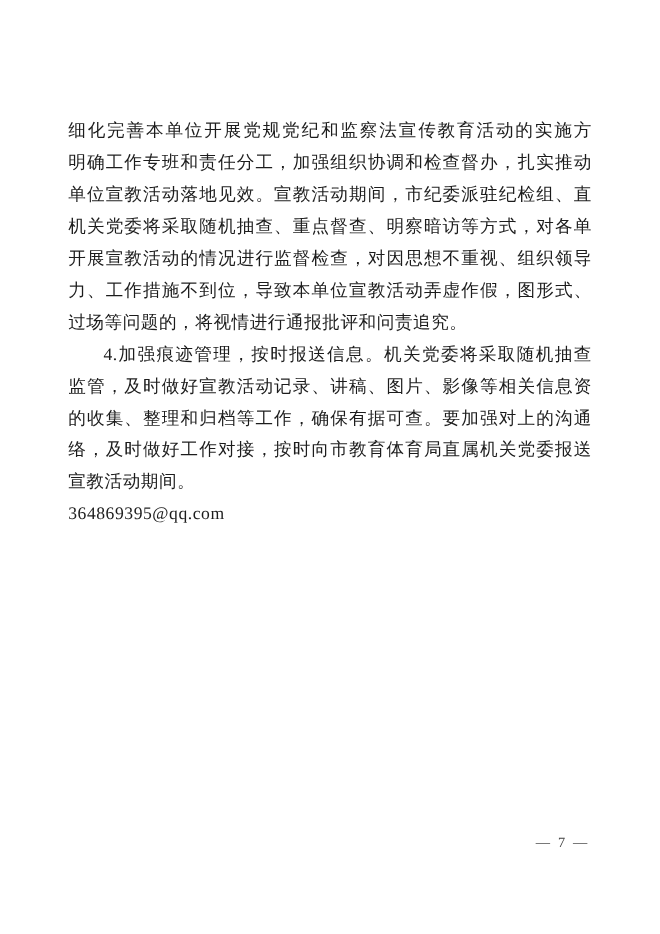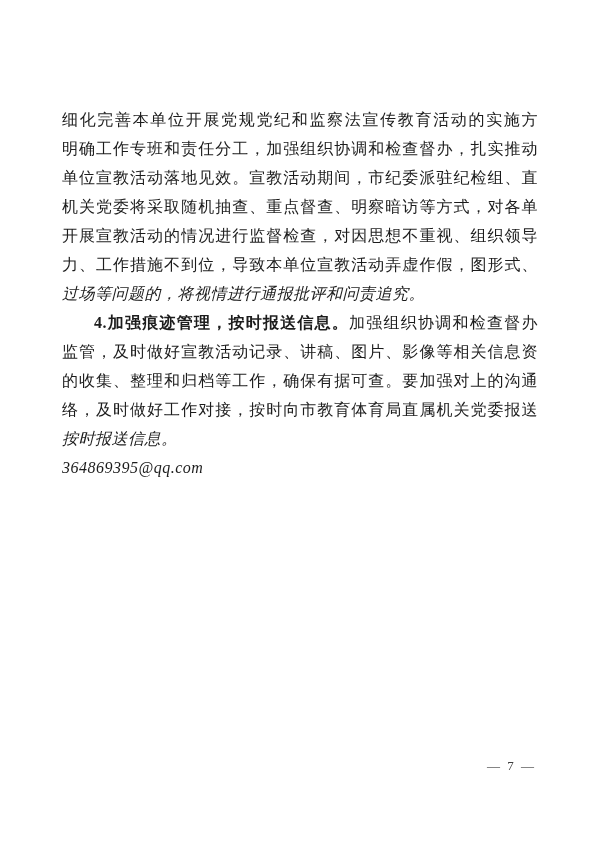--- a/index.html
+++ b/index.html
@@ -28,27 +28,26 @@
     height: 29px;
     overflow: hidden;
     text-align: justify;
     -moz-text-align-last: justify;
     text-align-last: justify;
     letter-spacing: 0.5px;
   }
   .line.last {
     -moz-text-align-last: left;
     text-align-last: left;
-    font-style: italic;
   }
   .line.indent {
     text-indent: 2em;
   }
   .bold {
-    font-weight: bold;
+    font-weight: normal;
   }
   .footer {
     position: absolute;
     top: 757px;
     right: 64px;
     font-size: 13px;
     line-height: 18px;
     color: #3d3d3d;
     letter-spacing: 2px;
   }
@@ -64,26 +63,26 @@
       <div class="line">明确工作专班和责任分工，加强组织协调和检查督办，扎实推动本</div>
       <div class="line">单位宣教活动落地见效。宣教活动期间，市纪委派驻纪检组、直属</div>
       <div class="line">机关党委将采取随机抽查、重点督查、明察暗访等方式，对各单位</div>
       <div class="line">开展宣教活动的情况进行监督检查，对因思想不重视、组织领导不</div>
       <div class="line">力、工作措施不到位，导致本单位宣教活动弄虚作假，图形式、走</div>
       <div class="line last">过场等问题的，将视情进行通报批评和问责追究。</div>
     </div>
 
     <div>
       <div class="line indent">
-        <span class="bold">4.加强痕迹管理，按时报送信息。</span><span>加强组织协调和检查督办</span>
+        <span class="bold">4.加强痕迹管理，按时报送信息。</span><span>机关党委将采取随机抽查</span>
       </div>
       <div class="line">监管，及时做好宣教活动记录、讲稿、图片、影像等相关信息资料</div>
       <div class="line">的收集、整理和归档等工作，确保有据可查。要加强对上的沟通联</div>
       <div class="line">络，及时做好工作对接，按时向市教育体育局直属机关党委报送工</div>
-      <div class="line last">按时报送信息。</div>
+      <div class="line last">宣教活动期间。</div>
     </div>
 
     <div>
       <div class="line last">364869395@qq.com</div>
     </div>
 
   </div>
 
   <div class="footer">— 7 —</div>
 </div>

